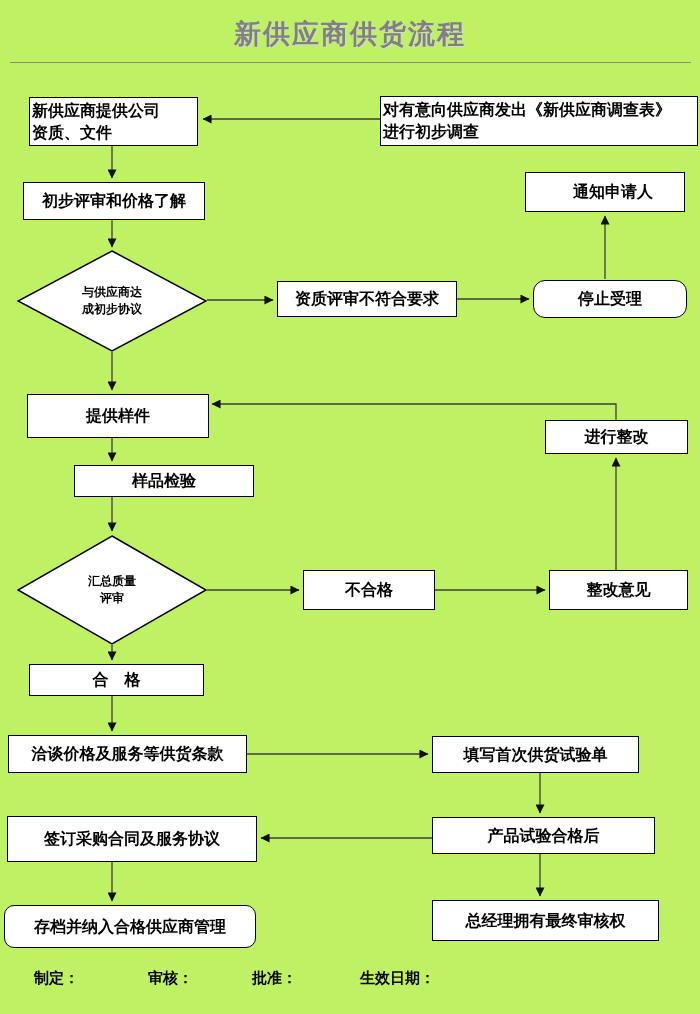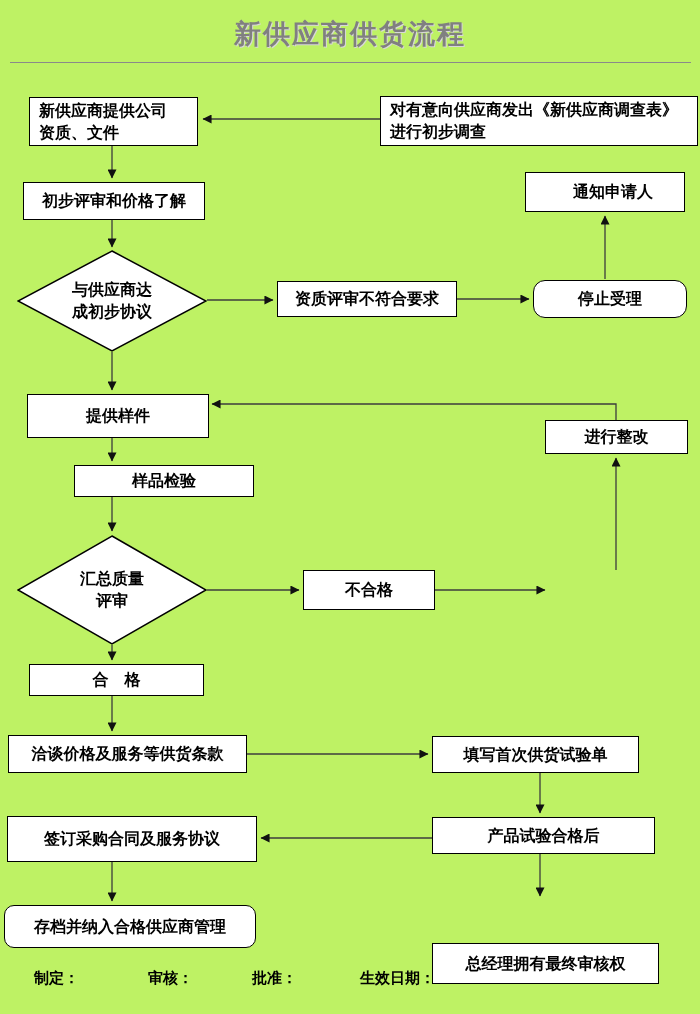--- a/index.html
+++ b/index.html
@@ -6,26 +6,26 @@
   #page{position:relative;width:700px;height:1014px;background:#bef264;overflow:hidden;
         font-family:"DejaVu Sans","Liberation Sans",sans-serif;color:#000;}
   .title{position:absolute;top:16px;left:0;width:700px;text-align:center;
          font-family:"DejaVu Serif","Liberation Serif",serif;font-weight:bold;
          font-size:27px;letter-spacing:2px;color:#808080;text-shadow:1px 1px 0 #d8d8d8;}
   .title-rule{position:absolute;top:62px;left:10px;width:681px;height:0;
               border-top:1px solid #8a8a8a;}
   .box{position:absolute;box-sizing:border-box;background:#fff;border:1.5px solid #000;
        display:flex;align-items:center;justify-content:center;
        font-weight:bold;font-size:16px;line-height:1.35;white-space:pre-line;z-index:2;}
-  .box.la{justify-content:flex-start;text-align:left;padding-left:9px;padding-right:4px;}
+  .box.la{justify-content:flex-start;text-align:left;padding-left:2px;padding-right:4px;}
   .diamond{position:absolute;z-index:2;}
   .diamond svg{position:absolute;left:0;top:0;}
   .dlabel{position:absolute;left:0;top:0;width:100%;height:100%;display:flex;
           align-items:center;justify-content:center;text-align:center;
-          font-weight:bold;font-size:16px;line-height:1.4;white-space:pre-line;}
+          font-weight:bold;font-size:12px;line-height:1.4;white-space:pre-line;}
   #wires{position:absolute;left:0;top:0;z-index:1;}
   .footer{position:absolute;top:969px;left:0;width:700px;font-weight:bold;font-size:15px;}
   .footer span{position:absolute;top:0;white-space:nowrap;}
   .f0{left:34px;} .f1{left:148px;} .f2{left:252px;} .f3{left:360px;}
 </style>
 </head>
 <body>
 
 <div id="page">
 
@@ -77,34 +77,35 @@
   <div class="box" style="left:533px;top:280px;width:154px;height:38px;border-radius:12px;">停止受理</div>
 
   <div class="box" style="left:27px;top:394px;width:182px;height:44px;">提供样件</div>
 
   <div class="box" style="left:545px;top:420px;width:143px;height:34px;">进行整改</div>
 
   <div class="box" style="left:27px;top:465px;width:180px;height:32px;margin-left:47px;">样品检验</div>
 
   <div class="box" style="left:303px;top:570px;width:132px;height:40px;">不合格</div>
 
+  <div class="box" style="left:549px;top:570px;width:139px;height:40px;">整改意见</div>
 
   <div class="box" style="left:29px;top:664px;width:175px;height:32px;">合　格</div>
 
   <div class="box" style="left:8px;top:735px;width:239px;height:38px;">洽谈价格及服务等供货条款</div>
 
   <div class="box" style="left:432px;top:736px;width:207px;height:37px;">填写首次供货试验单</div>
 
   <div class="box" style="left:7px;top:816px;width:250px;height:46px;">签订采购合同及服务协议</div>
 
   <div class="box" style="left:432px;top:817px;width:223px;height:37px;">产品试验合格后</div>
 
   <div class="box" style="left:4px;top:905px;width:252px;height:43px;border-radius:10px;">存档并纳入合格供应商管理</div>
 
-  <div class="box" style="left:432px;top:900px;width:227px;height:41px;margin-top:43px;">总经理拥有最终审核权</div>
+  <div class="box" style="left:432px;top:900px;width:227px;height:41px;">总经理拥有最终审核权</div>
 
   <div class="diamond" style="left:17px;top:250px;width:190px;height:102px;">
     <svg width="190" height="102" viewBox="0 0 190 102">
       <polygon points="95,1 189,51 95,101 1,51" fill="#ffffff" stroke="#000000" stroke-width="1.5"></polygon>
     </svg>
     <div class="dlabel">与供应商达
 成初步协议</div>
   </div>
 
   <div class="diamond" style="left:17px;top:535px;width:190px;height:110px;">

